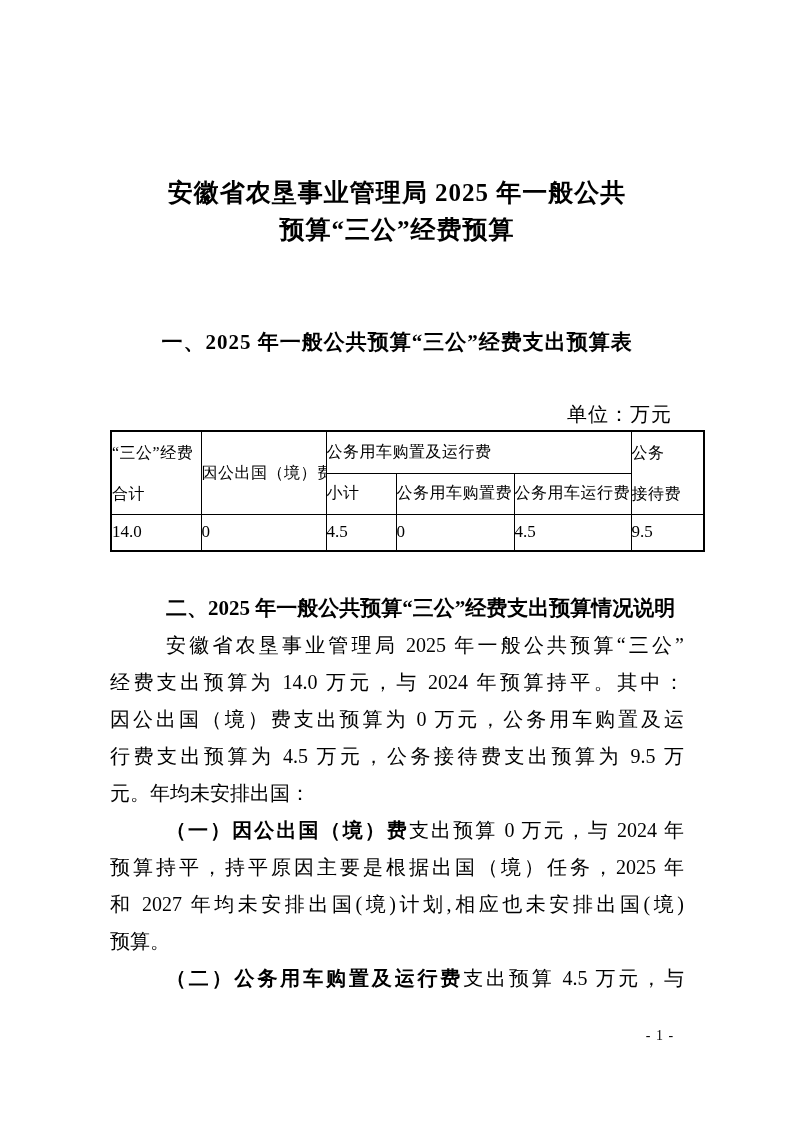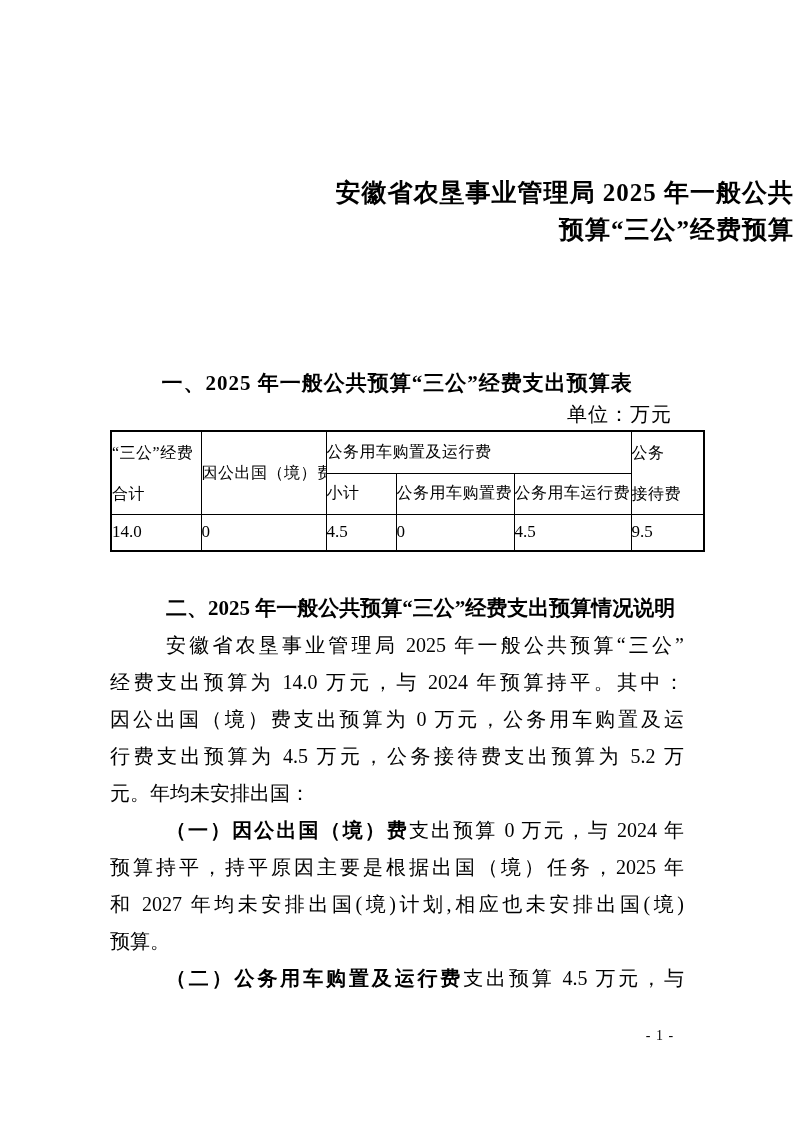--- a/index.html
+++ b/index.html
@@ -12,37 +12,36 @@
     background: #ffffff;
     color: #000000;
     font-family: "Liberation Serif", "DejaVu Serif", serif;
     overflow: hidden;
   }
   .doc-title {
     position: absolute;
     top: 174px;
     left: 0;
     width: 794px;
-    text-align: right;
+    text-align: center;
     font-size: 25px;
     font-weight: bold;
     line-height: 37px;
     letter-spacing: 1px;
   }
   .s1-heading {
     position: absolute;
     top: 324px;
     left: 0;
     width: 794px;
     text-align: center;
     font-size: 21px;
     font-weight: bold;
     line-height: 37px;
     letter-spacing: 1px;
-    margin-top: 41px;
   }
   .unit-label {
     position: absolute;
     top: 401px;
     right: 122px;
     font-size: 20px;
     letter-spacing: 1px;
   }
   table.budget {
     position: absolute;
@@ -138,21 +137,21 @@
         <td>9.5</td>
       </tr>
     </tbody>
   </table>
 
   <div class="body-lines">
       <div class="bline ind hd"><b>二、2025 年一般公共预算“三公”经费支出预算情况说明</b></div>
       <div class="bline just ind"><span>安徽省农垦事业管理局 2025 年一般公共预算“三公”</span></div>
       <div class="bline just"><span>经费支出预算为 14.0 万元，与 2024 年预算持平。其中：</span></div>
       <div class="bline just"><span>因公出国（境）费支出预算为 0 万元，公务用车购置及运</span></div>
-      <div class="bline just"><span>行费支出预算为 4.5 万元，公务接待费支出预算为 5.2 万</span></div>
+      <div class="bline just"><span>行费支出预算为 4.5 万元，公务接待费支出预算为 9.5 万</span></div>
       <div class="bline"><span>元。年均未安排出国：</span></div>
       <div class="bline just ind"><b>（一）因公出国（境）费</b><span>支出预算 0 万元，与 2024 年</span></div>
       <div class="bline just"><span>预算持平，持平原因主要是根据出国（境）任务，2025 年</span></div>
       <div class="bline just"><span>和 2027 年均未安排出国(境)计划,相应也未安排出国(境)</span></div>
       <div class="bline"><span>预算。</span></div>
       <div class="bline just ind"><b>（二）公务用车购置及运行费</b><span>支出预算 4.5 万元，与</span></div>
     </div>
 
   <div class="page-number">- 1 -</div>
 

